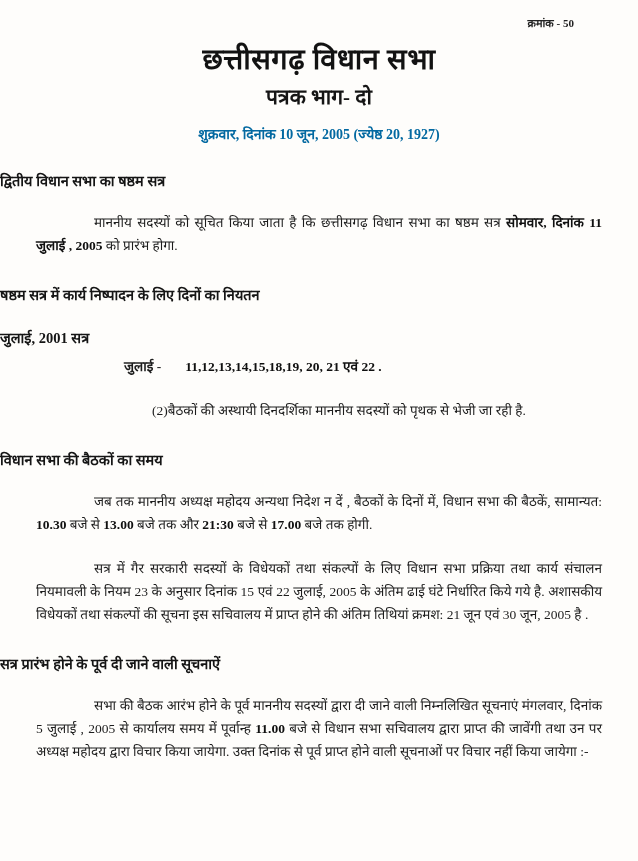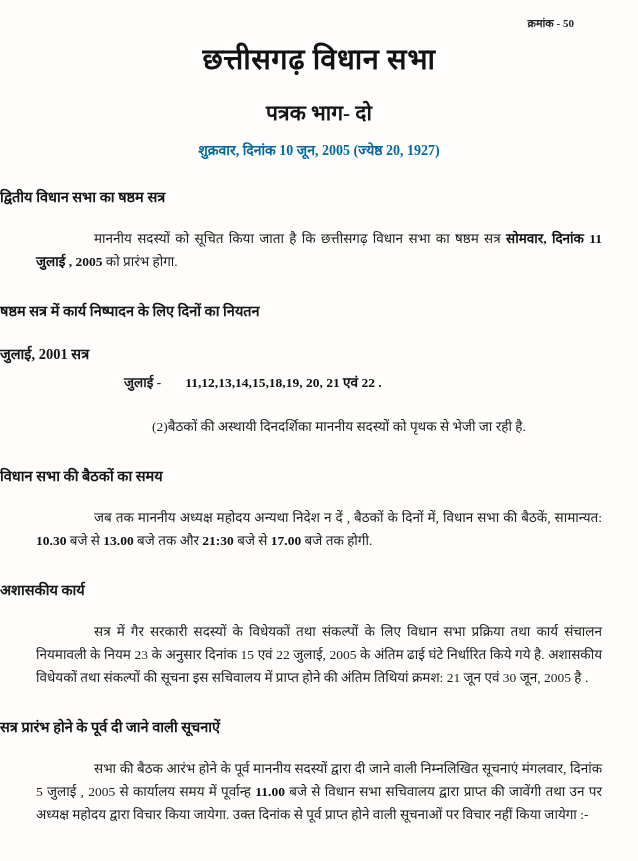--- a/index.html
+++ b/index.html
@@ -28,21 +28,21 @@
   }
   .doc-title {
     margin: 38px 0 0 0;
     text-align: center;
     font-size: 29px;
     font-weight: bold;
     letter-spacing: 0.5px;
     color: #121212;
   }
   .part-line {
-    margin-top: 21px;
+    margin-top: 5px;
     text-align: center;
     font-size: 21px;
     font-weight: bold;
     color: #151515;
   }
   .date-line {
     margin-top: 14px;
     text-align: center;
     font-size: 14px;
     font-weight: bold;
@@ -96,19 +96,18 @@
   <div class="sec-heading mt-md">जुलाई, 2001 सत्र</div>
 
 
   <div class="dates"><span class="dates-label">जुलाई -</span><b>11,12,13,14,15,18,19, 20, 21 एवं  22 .</b></div>
 
   <p class="para"><span class="item-no">(2)</span><span>बैठकों की अस्थायी दिनदर्शिका माननीय सदस्यों को पृथक से भेजी जा रही है.</span></p>
 
   <div class="sec-heading mt-lg">विधान सभा की बैठकों का समय</div>
   <p class="para"><span>जब तक माननीय अध्यक्ष महोदय अन्यथा निदेश न दें , बैठकों के दिनों में, विधान सभा की बैठकें, सामान्यत: </span><b>10.30</b><span> बजे से </span><b>13.00</b><span> बजे तक और </span><b>21:30</b><span> बजे से </span><b>17.00</b><span> बजे तक होगी.</span></p>
 
-  <div class="sec-heading mt-lg">अशासकीय कार्य</div>
   <p class="para">सत्र में गैर सरकारी सदस्यों के विधेयकों तथा संकल्पों के लिए विधान सभा प्रक्रिया तथा कार्य संचालन नियमावली के नियम 23 के अनुसार दिनांक 15 एवं 22 जुलाई, 2005 के अंतिम ढाई घंटे निर्धारित किये गये है. अशासकीय विधेयकों तथा संकल्पों की सूचना इस सचिवालय में प्राप्त होने की अंतिम तिथियां क्रमश: 21 जून  एवं  30 जून, 2005 है .</p>
 
   <div class="sec-heading mt-lg">सत्र प्रारंभ होने के पूर्व दी जाने वाली सूचनाऐं</div>
   <p class="para"><span>सभा की बैठक आरंभ होने के पूर्व माननीय सदस्यों द्वारा दी जाने वाली निम्नलिखित सूचनाएं मंगलवार, दिनांक 5 जुलाई , 2005 से कार्यालय समय में पूर्वान्ह </span><b>11.00</b><span> बजे से विधान सभा सचिवालय द्वारा प्राप्त की जावेंगी तथा उन पर अध्यक्ष महोदय द्वारा विचार किया जायेगा. उक्त दिनांक से पूर्व प्राप्त होने वाली सूचनाओं पर विचार नहीं किया जायेगा :-</span></p>
 
 </div>
 
 </body></html>

